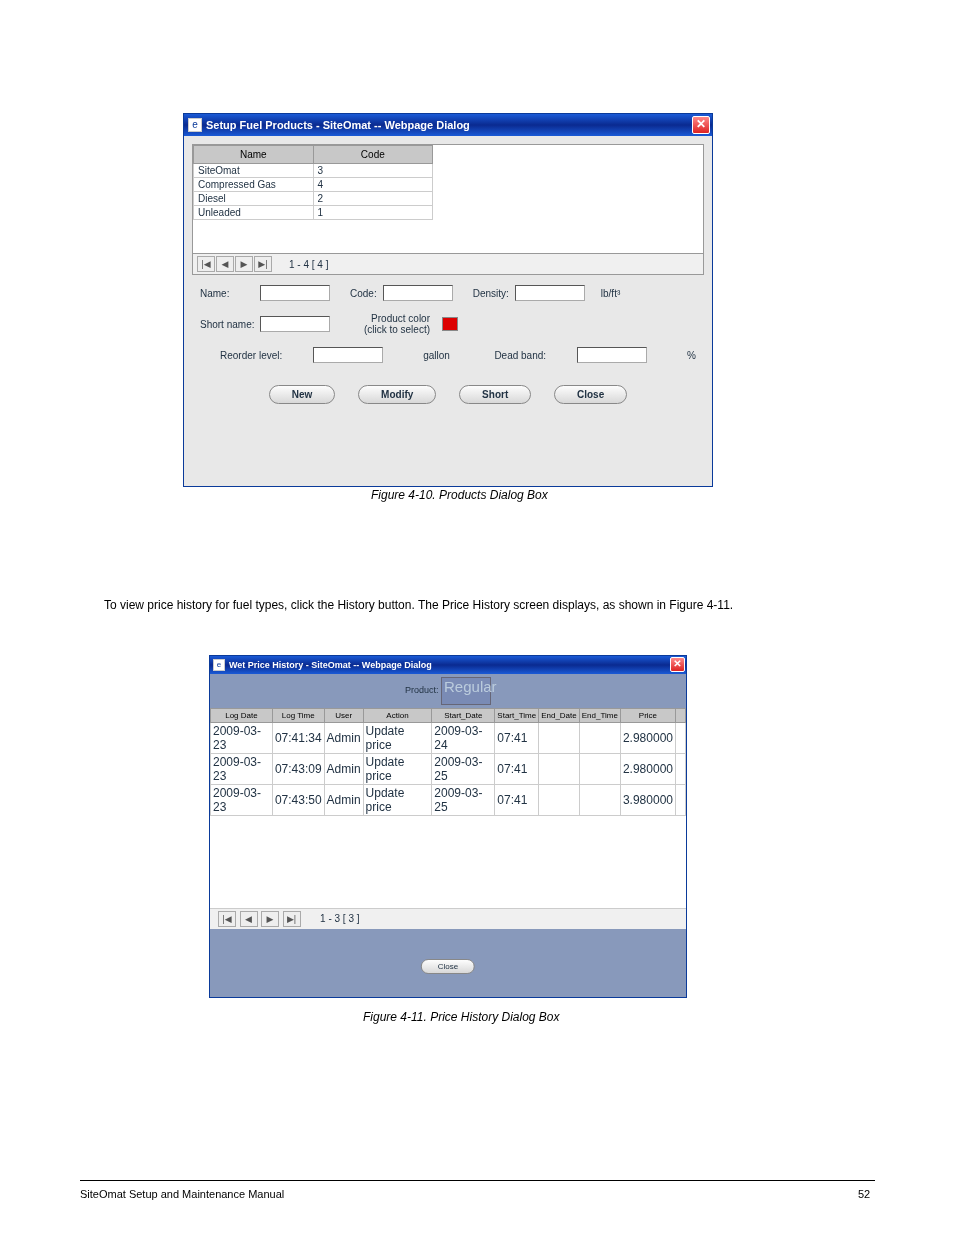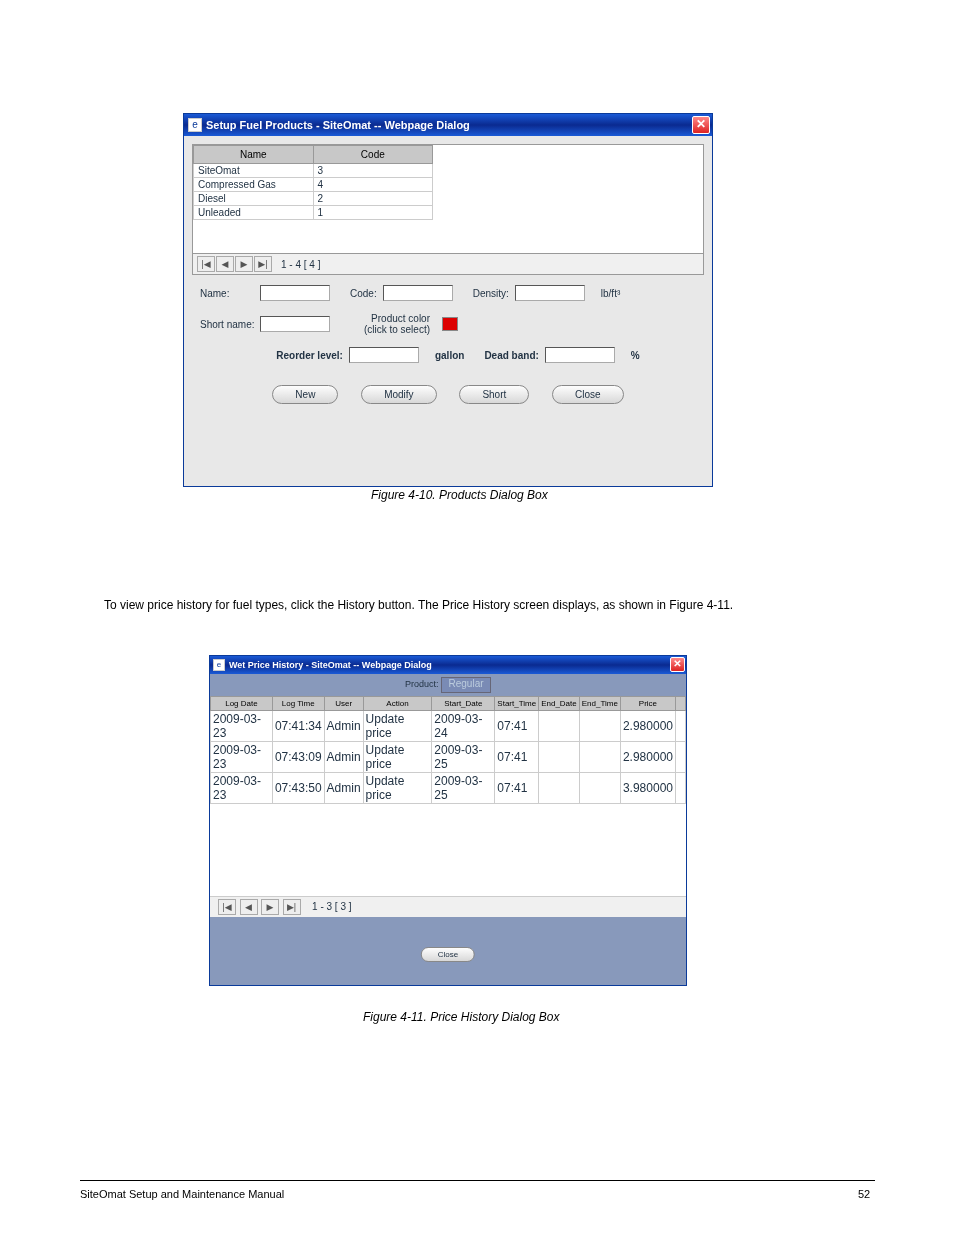--- a/index.html
+++ b/index.html
@@ -121,21 +121,21 @@
     background: #eee;
     width: 18px;
     height: 16px;
     font-size: 9px;
     text-align: center;
     line-height: 14px;
     margin-right: 1px;
     color: #555;
   }
   .nav-label {
-    margin-left: 8px;
+    margin-left: 16px;
     font-size: 10px;
     color: #234;
   }
   .form-area {
     background: #e8e8e8;
     padding: 10px 8px;
     font-size: 10px;
     color: #234;
   }
   .form-row {
@@ -168,20 +168,21 @@
   }
   .pill-button {
     display: inline-block;
     border: 1px solid #888;
     border-radius: 11px;
     background: linear-gradient(to bottom, #fdfdfd, #d8d8d8);
     padding: 3px 22px;
     font-size: 10px;
     color: #234;
     text-align: center;
+    font-weight: bold;
   }
   .button-row {
     text-align: center;
     padding: 10px 0 4px 0;
   }
   .button-row .pill-button {
     margin: 0 10px;
   }
   .dialog-bottom-fill {
     background: #e8e8e8;
@@ -229,23 +230,23 @@
     padding: 3px 0;
     text-align: center;
     font-size: 9px;
     color: #234;
   }
   .product-input {
     display: inline-block;
     background: #7a8bb5;
     border: 1px solid #667;
     width: 50px;
-    height: 16px;
+    height: 28px;
     vertical-align: middle;
-    font-size: 10px;
+    font-size: 15px;
     color: #bcd;
     padding: 0 2px;
   }
   .grid-area2 {
     background: #fff;
     height: 200px;
     overflow: hidden;
   }
   .grid-table2 {
     border-collapse: collapse;
@@ -349,21 +350,21 @@
         <div class="form-row">
           <span class="form-label">Short name:</span>
           <div class="form-input"></div>
           <span class="form-label2" style="width:80px;text-align:right">
             <span>Product color</span><br>
             <span>(click to select)</span>
           </span>
           <span style="width:6px"></span>
           <span class="color-swatch"></span>
         </div>
-        <div class="form-row" style="justify-content:center;font-weight:bold;">
+        <div class="form-row" style="justify-content:space-between;">
           <span class="form-label2">Reorder level:</span>
           <div class="form-input"></div>
           <span class="unit">gallon</span>
           <span class="form-label2">Dead band:</span>
           <div class="form-input"></div>
           <span class="unit">%</span>
         </div>
         <div class="button-row">
           <span class="pill-button">New</span>
           <span class="pill-button">Modify</span>

